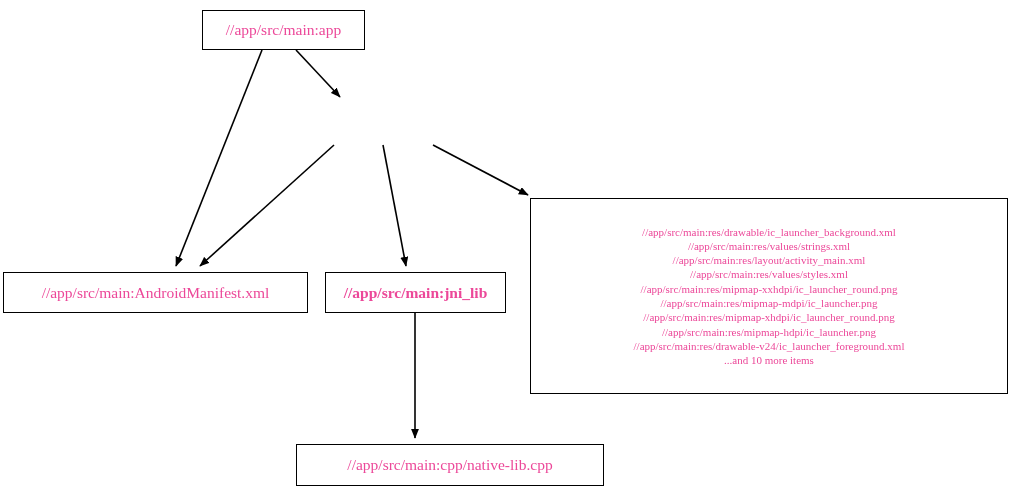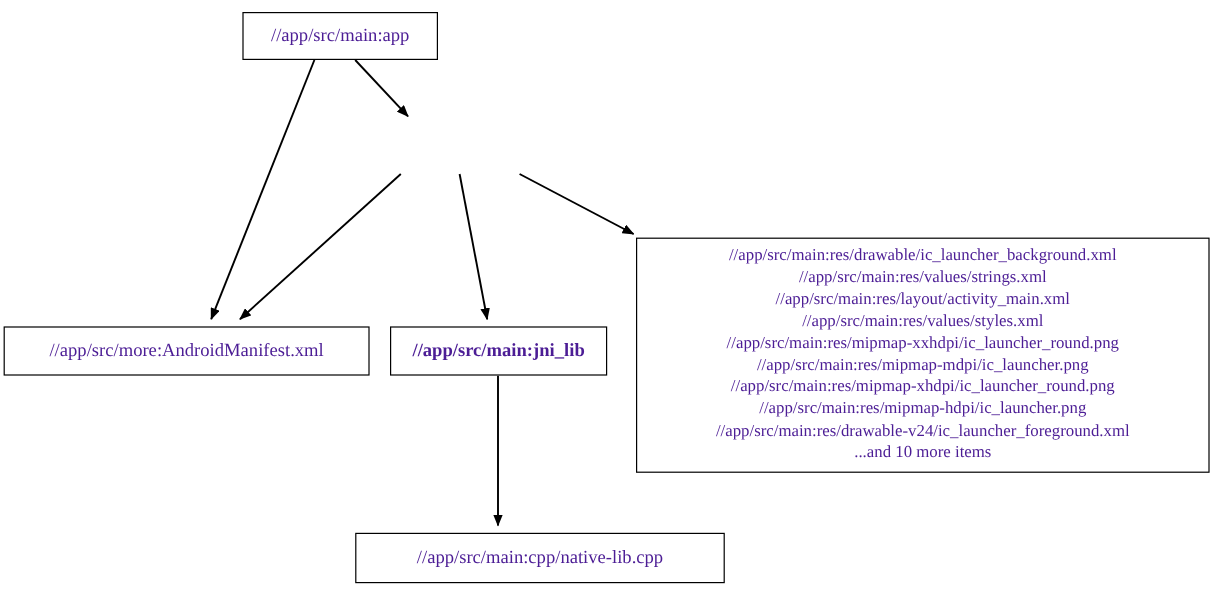--- a/index.html
+++ b/index.html
@@ -25,29 +25,29 @@
   }
   .node {
     position: absolute;
     box-sizing: border-box;
     border: 1px solid #000000;
     background: #ffffff;
     display: flex;
     align-items: center;
     justify-content: center;
     text-align: center;
-    color: #4c1d95;
+    color: #ec4899;
     font-size: 15.5px;
     line-height: 1.0;
     white-space: nowrap;
   }
   .node-multiline {
     white-space: pre-line;
     line-height: 1.30;
-    font-size: 14px;
+    font-size: 11px;
     padding: 4px 6px;
   }
   .node-label {
     display: block;
   }
 </style>
 </head>
 <body>
 
 <div id="canvas">
@@ -71,21 +71,21 @@
 
     <path d="M415,313 L415,438" fill="none" stroke="#000000" stroke-width="1.6" marker-end="url(#arrowhead)"></path>
   </svg>
 
   <div class="node" style="left:202px; top:10px; width:163px; height:40px;">
     <span class="node-label">//app/src/main:app</span>
   </div>
 
 
   <div class="node" style="left:3px; top:272px; width:305px; height:41px;">
-    <span class="node-label">//app/src/more:AndroidManifest.xml</span>
+    <span class="node-label">//app/src/main:AndroidManifest.xml</span>
   </div>
 
   <div class="node" style="left:325px; top:272px; width:181px; height:41px;font-weight:bold;">
     <span class="node-label">//app/src/main:jni_lib</span>
   </div>
 
   <div class="node node-multiline" style="left:530px; top:198px; width:478px; height:196px;">
     <span class="node-label">//app/src/main:res/drawable/ic_launcher_background.xml
 //app/src/main:res/values/strings.xml
 //app/src/main:res/layout/activity_main.xml

